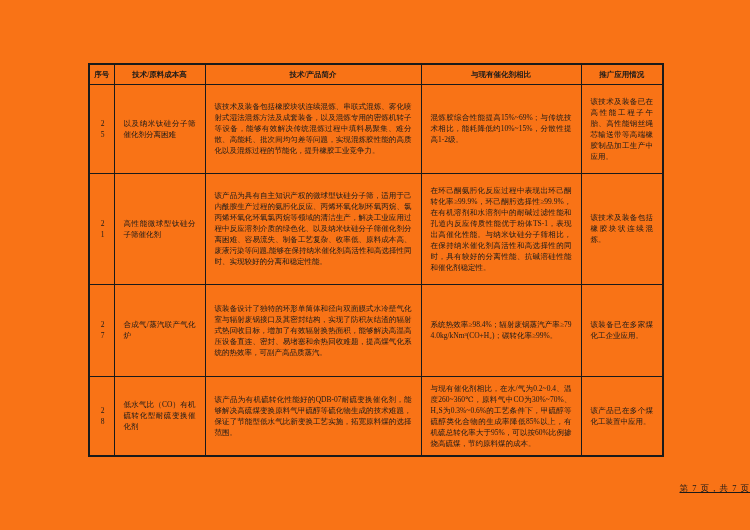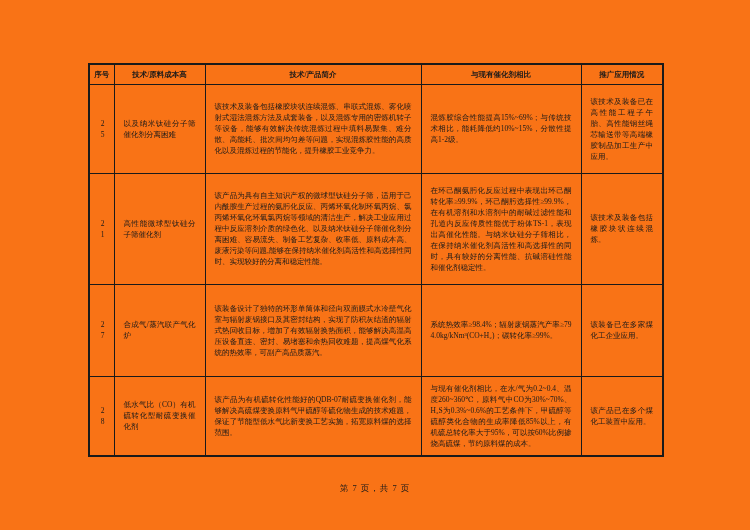--- a/index.html
+++ b/index.html
@@ -52,24 +52,25 @@
   tr.r-header { height: 20px; }
   tr.r-25 { height: 89px; }
   tr.r-26 { height: 111px; }
   tr.r-27 { height: 92px; }
   tr.r-28 { height: 80px; }
   .footer {
     position: absolute;
     left: 0;
     top: 483px;
     width: 750px;
-    text-align: center;
+    text-align: right;
     font-size: 8.5px;
     color: #1a1a1a;
     letter-spacing: 1px;
+    text-decoration: underline;
   }
 </style>
 </head>
 <body>
 
 <div class="page">
 
   <table class="doc-table">
     <colgroup>
       <col class="col-no">

